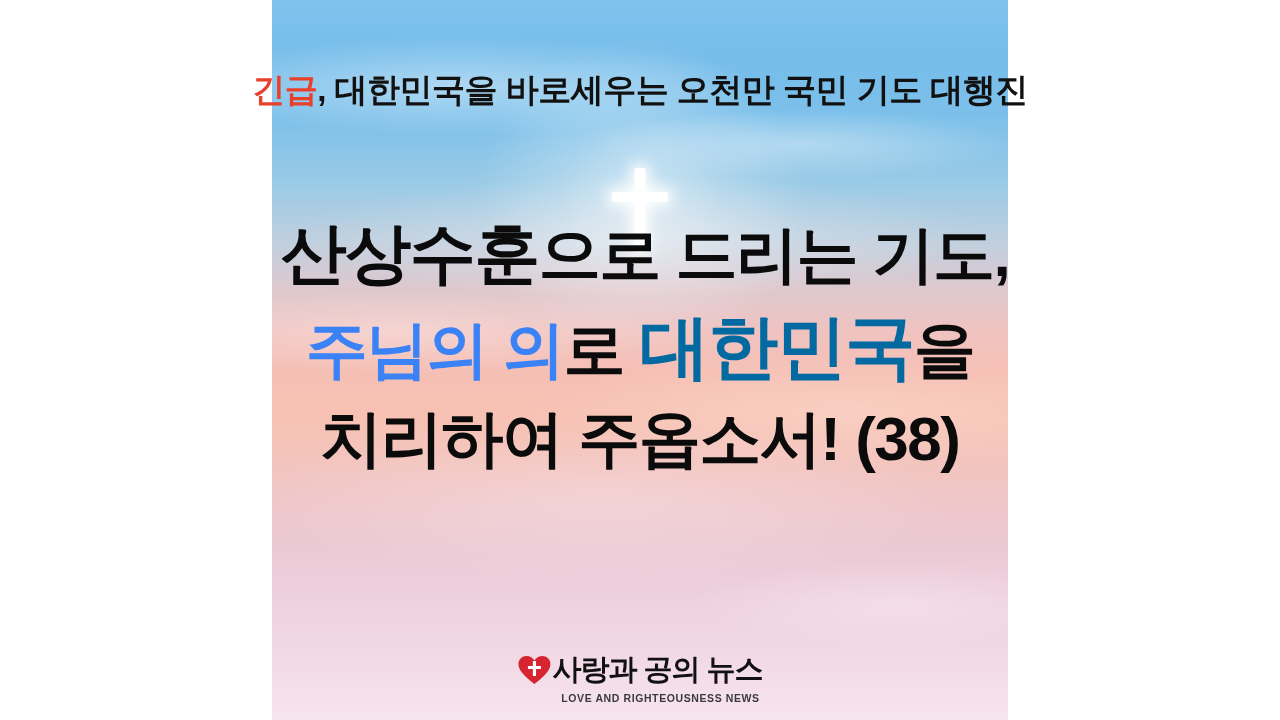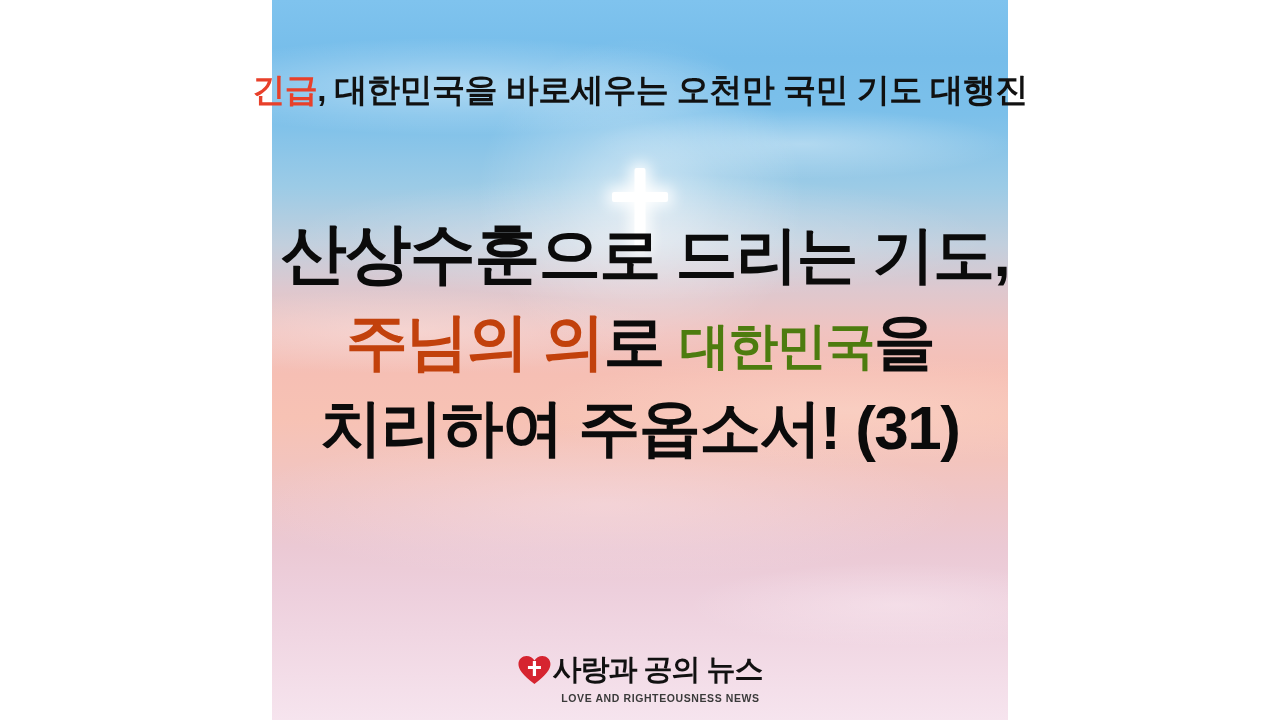--- a/index.html
+++ b/index.html
@@ -109,22 +109,22 @@
     text-align:center;
     font-weight:800;
     font-size:62px;
     line-height:1.38;
     letter-spacing:-1.5px;
     color:#0b0b0b;
     white-space:nowrap;
   }
   #headline .line { display:block; }
   #headline .big { font-size:66px;margin-left:10px; }
-  #headline .orange { color:#c2410c; }
-  #headline .purple { color:#4d7c0f; font-size:50px; }
+  #headline .orange { color:#3b82f6; }
+  #headline .purple { color:#0369a1; font-size:70px; }
 
   
   #logo {
     position:absolute;
     left:50%; bottom:16px;
     transform:translateX(-50%);
     z-index:6;
     display:flex;
     flex-direction:column;
     align-items:center;
@@ -171,21 +171,21 @@
     <span class="urgent">긴급</span><span>, 대한민국을 바로세우는 오천만 국민 기도 대행진</span>
   </div>
 
   <div id="headline">
     <span class="line">
       <span class="big">산상수훈</span><span>으로 드리는 기도,</span>
     </span>
     <span class="line">
       <span class="orange">주님의 의</span><span>로 </span><span class="purple">대한민국</span><span>을</span>
     </span>
-    <span class="line">치리하여 주옵소서! (31)</span>
+    <span class="line">치리하여 주옵소서! (38)</span>
   </div>
 </div>
 
 <div id="logo">
   <div id="logo-row">
     <svg id="logo-mark" viewBox="0 0 34 32">
       <path d="M17 30 C5 21 1 15 1 10 C1 5 5 2 9 2 C12.5 2 15.5 4 17 6.5 C18.5 4 21.5 2 25 2 C29 2 33 5 33 10 C33 15 29 21 17 30 Z" fill="#d62430"></path>
       <rect x="15.4" y="7" width="3.2" height="15" fill="#ffffff"></rect>
       <rect x="10.5" y="12" width="13" height="3" fill="#ffffff"></rect>
     </svg>

